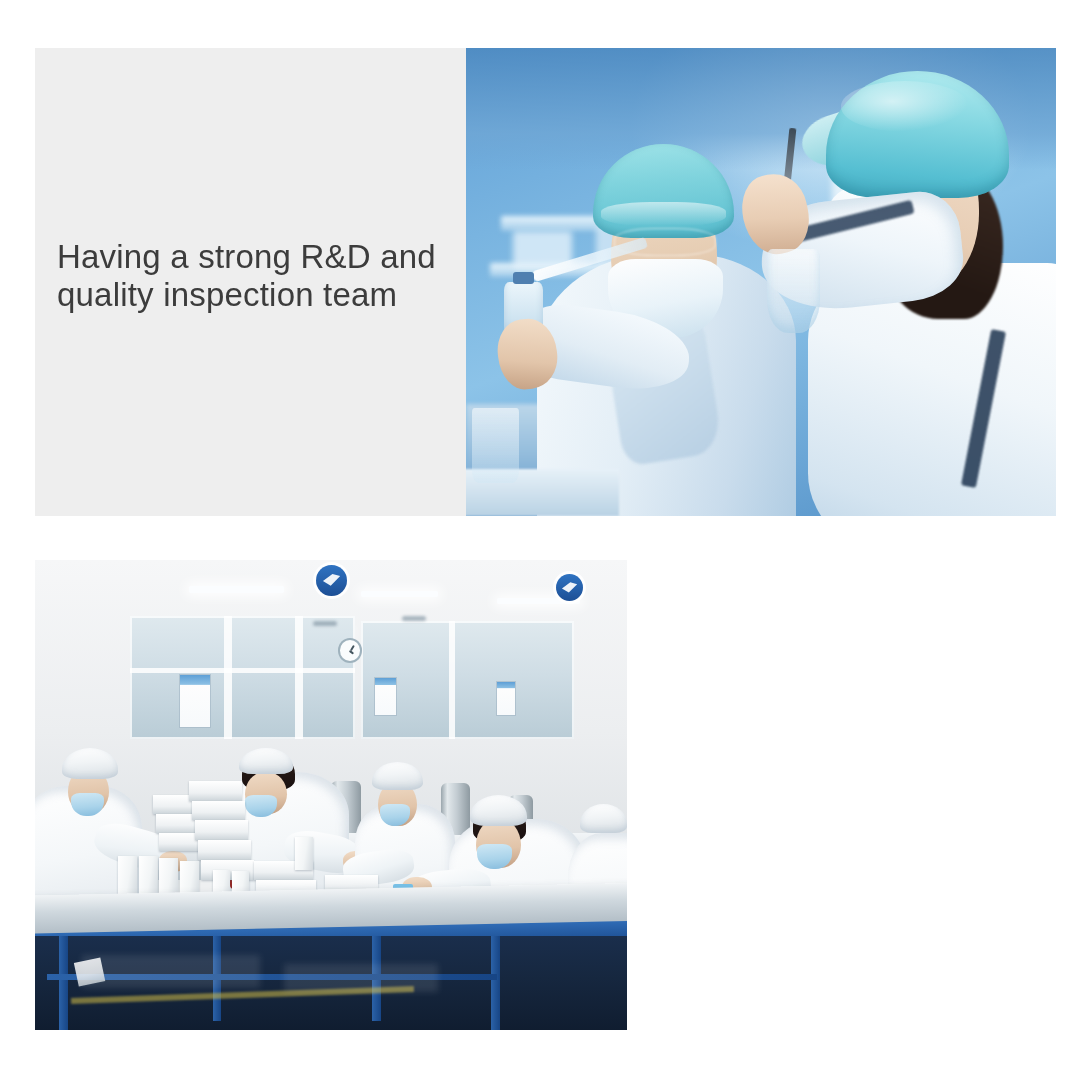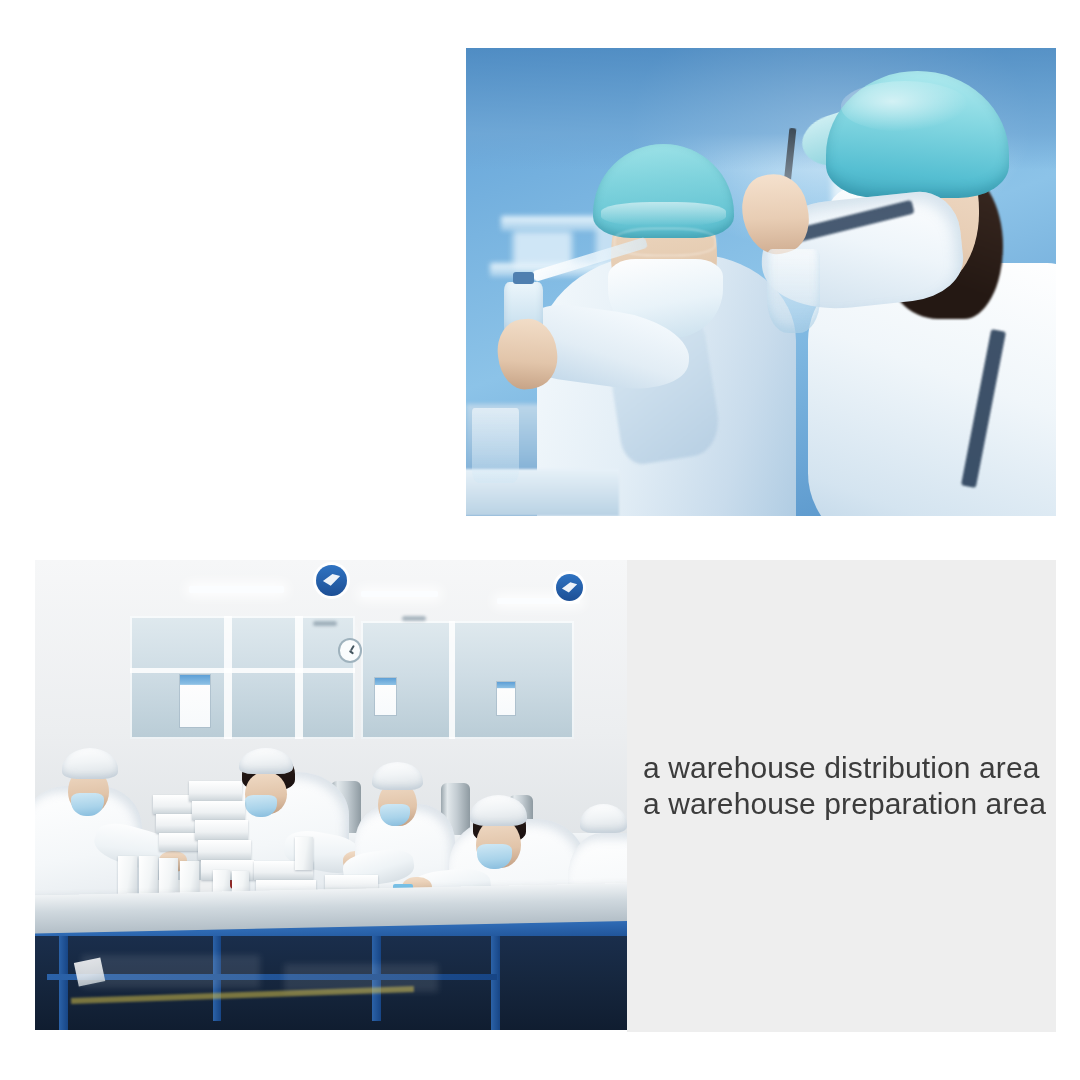--- a/index.html
+++ b/index.html
@@ -441,20 +441,24 @@
   }
   .wk-blue-chip{
     position:absolute; background:#79c2e8; border-radius:2px;
   }
 </style>
 </head>
 <body>
 
 <div class="section-top">
 
+  <div class="caption-panel-top">
+    <div class="caption-top">Having a strong R&amp;D and
+quality inspection team</div>
+  </div>
 
   <div class="photo-top">
     <div class="scene">
       <div class="lab-bg"></div>
       <div class="lab-wall-top"></div>
 
       <div class="lab-shelf lay" style="left:6%;top:36%;width:30%;height:3%;"></div>
       <div class="lab-shelf lay" style="left:4%;top:46%;width:33%;height:3%;"></div>
       <div class="lab-blur-box lay" style="left:8%;top:39%;width:10%;height:8%;background:rgba(235,246,252,.75);"></div>
       <div class="lab-blur-box lay" style="left:22%;top:38%;width:12%;height:9%;background:rgba(225,240,250,.7);"></div>
@@ -613,17 +617,13 @@
       <div class="wh-leg lay" style="left:57%;top:80%;width:1.4%;height:18%;"></div>
       <div class="wh-leg lay" style="left:77%;top:80%;width:1.6%;height:20%;"></div>
       <div class="wh-leg lay" style="left:2%;top:88%;width:76%;height:1.4%;"></div>
       <div class="wh-floorstripe lay" style="left:6%;top:92%;width:58%;height:1.2%;transform:rotate(-2deg);"></div>
       <div class="wh-reflect lay" style="left:8%;top:84%;width:30%;height:7%;"></div>
       <div class="wh-reflect lay" style="left:42%;top:86%;width:26%;height:6%;"></div>
       <div class="bx flat lay" style="left:7%;top:85%;width:4.5%;height:5%;opacity:.85;transform:rotate(-12deg);"></div>
     </div>
   </div>
 
-  <div class="caption-panel-bottom">
-    <div class="caption-bottom">a warehouse distribution area
-a warehouse preparation area</div>
-  </div>
 </div>
 
 </body></html>

